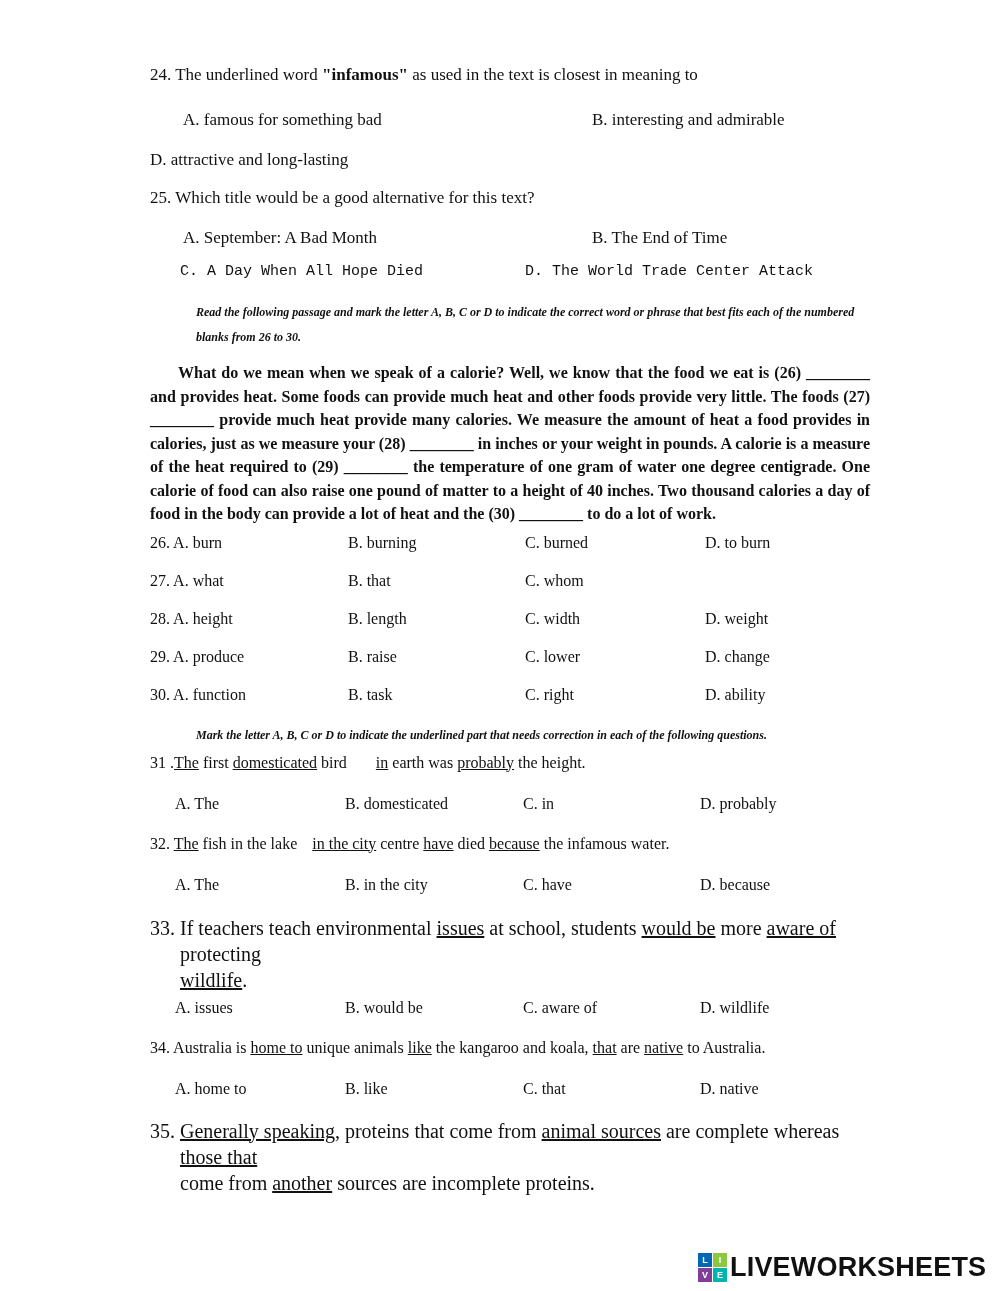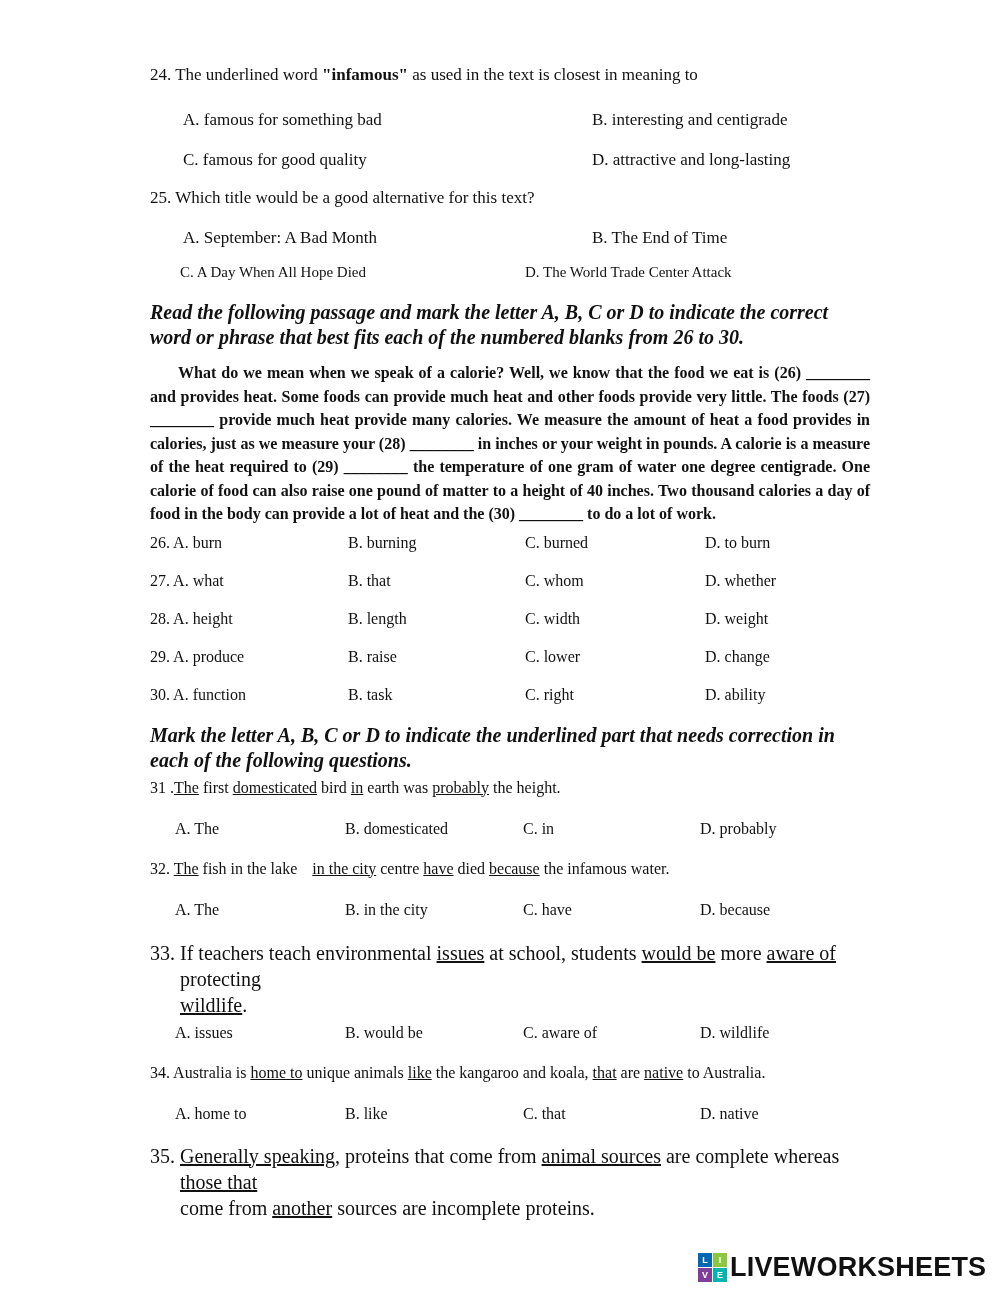--- a/index.html
+++ b/index.html
@@ -1,25 +1,25 @@
 <!DOCTYPE html>
 <html><head>
 <meta charset="utf-8">
 <style>
   * { box-sizing: border-box; margin: 0; padding: 0; }
   html, body { width: 1000px; height: 1291px; background: #ffffff; overflow: hidden; }
   body { font-family: "Liberation Serif", "DejaVu Serif", serif; color: #111; position: relative; }
   .content { margin-left: 150px; width: 720px; padding-top: 64px; }
   .t17 { font-size: 17px; line-height: 22px; }
   .t16 { font-size: 16px; line-height: 22px; }
-  .instr { font-size: 20px; line-height: 25px; font-weight: bold; font-style: italic; }
+  .instr { font-size: 12px; line-height: 25px; font-weight: bold; font-style: italic; margin-left: 46px; }
   .passage { font-size: 16px; line-height: 23.5px; text-align: justify; text-indent: 28px; font-weight: bold; }
   .opt2 { display: grid; grid-template-columns: 442px 1fr; font-size: 17px; line-height: 22px; }
   .opt2 .c1 { padding-left: 33px; }
-  .opt2b { display: grid; grid-template-columns: 375px 1fr; font-size: 15px; line-height: 20px; }
+  .opt2b { display: grid; grid-template-columns: 375px 1fr; font-size: 15px; line-height: 20px; font-family: Liberation Mono, monospace; }
   .opt2b .c1 { padding-left: 30px; }
   .cloze-row { display: grid; grid-template-columns: 198px 177px 180px 1fr; font-size: 16px; line-height: 22px; height: 38px; }
   .opt4 { display: grid; grid-template-columns: 195px 178px 177px 1fr; font-size: 16px; line-height: 22px; }
   .opt4 .c1 { padding-left: 25px; }
   .qerr { font-size: 20px; line-height: 26px; padding-left: 30px; text-indent: -30px; }
   .footer { position: absolute; left: 698px; top: 1252px; display: flex; align-items: center; gap: 3px; }
   .logo { display: grid; grid-template-columns: 14px 14px; grid-template-rows: 14px 14px; gap: 1px; }
   .logo .sq { display: flex; align-items: center; justify-content: center; color: #fff;
               font-family: "Liberation Sans", sans-serif; font-weight: bold; font-size: 9px; }
   .brand { font-family: "Liberation Sans", sans-serif; font-weight: bold; font-size: 27px;
@@ -27,24 +27,23 @@
 </style>
 </head>
 <body>
 
 <div class="content">
 
   <p class="t17"><span>24. The underlined word </span><span style="font-weight: bold;">"infamous"</span><span> as used in the text is closest in meaning to</span></p>
 
   <div class="opt2" style="margin-top:23px">
     <span class="c1">A. famous for something bad</span>
-    <span>B. interesting and centigrade</span>
+    <span>B. interesting and admirable</span>
   </div>
   <div class="opt2" style="margin-top:18px">
-    <span class="c1">C. famous for good quality</span>
     <span>D. attractive and long-lasting</span>
   </div>
 
   <p class="t17" style="margin-top:16px">25. Which title would be a good alternative for this text?</p>
 
   <div class="opt2" style="margin-top:18px">
     <span class="c1">A. September: A Bad Month</span>
     <span>B. The End of Time</span>
   </div>
   <div class="opt2b" style="margin-top:13px">
@@ -60,21 +59,20 @@
     <div class="cloze-row">
       <span>26. A. burn</span>
       <span>B. burning</span>
       <span>C. burned</span>
       <span>D. to burn</span>
     </div>
     <div class="cloze-row">
       <span>27. A. what</span>
       <span>B. that</span>
       <span>C. whom</span>
-      <span>D. whether</span>
     </div>
     <div class="cloze-row">
       <span>28. A. height</span>
       <span>B. length</span>
       <span>C. width</span>
       <span>D. weight</span>
     </div>
     <div class="cloze-row">
       <span>29. A. produce</span>
       <span>B. raise</span>
@@ -84,21 +82,21 @@
     <div class="cloze-row">
       <span>30. A. function</span>
       <span>B. task</span>
       <span>C. right</span>
       <span>D. ability</span>
     </div>
   </div>
 
   <p class="instr" style="margin-top:1px">Mark the letter A, B, C or D to indicate the underlined part that needs correction in each of the following questions.</p>
 
-  <p class="t16" style="margin-top:4px"><span>31 .</span><span style="text-decoration: underline;">The</span><span> first </span><span style="text-decoration: underline;">domesticated</span><span> bird </span><span style="text-decoration: underline;">in</span><span> earth was </span><span style="text-decoration: underline;">probably</span><span> the height.</span></p>
+  <p class="t16" style="margin-top:4px"><span>31 .</span><span style="text-decoration: underline;">The</span><span> first </span><span style="text-decoration: underline;">domesticated</span><span> bird </span><span style="text-decoration: underline; margin-left: 25px;">in</span><span> earth was </span><span style="text-decoration: underline;">probably</span><span> the height.</span></p>
   <div class="opt4" style="margin-top:19px">
     <span class="c1">A. The</span>
     <span>B. domesticated</span>
     <span>C. in</span>
     <span>D. probably</span>
   </div>
 
   <p class="t16" style="margin-top:18px"><span>32. </span><span style="text-decoration: underline;">The</span><span> fish in the lake </span><span style="text-decoration: underline; margin-left: 11px;">in the city</span><span> centre </span><span style="text-decoration: underline;">have</span><span> died </span><span style="text-decoration: underline;">because</span><span> the infamous water.</span></p>
   <div class="opt4" style="margin-top:19px">
     <span class="c1">A. The</span>

